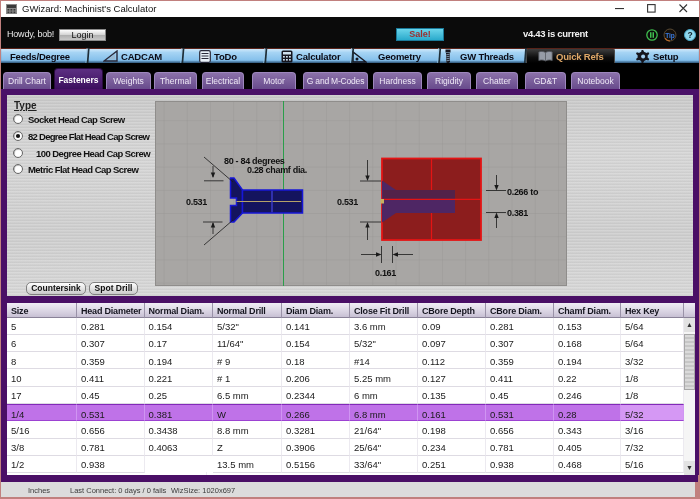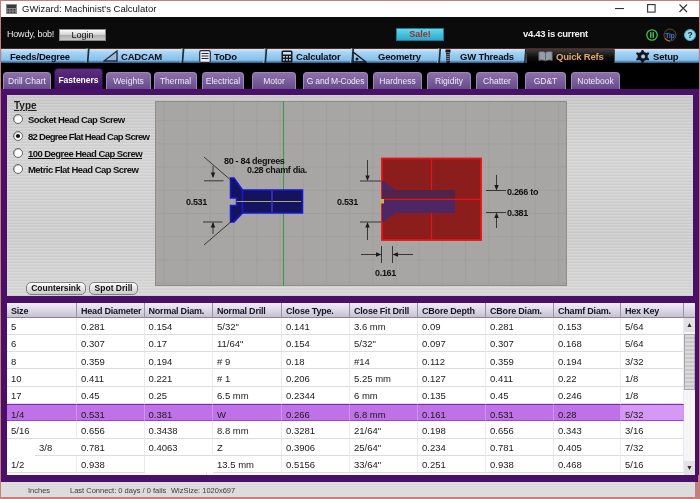--- a/index.html
+++ b/index.html
@@ -191,21 +191,21 @@
 <div class="abs" id="content"></div>
 <div class="abs" id="typelbl">Type</div>
 <div class="abs radio" style="left:13px; top:114px;"></div>
 <div class="abs rlbl" style="left:28px; top:114px;">Socket Head Cap Screw</div>
 <div class="abs radio" style="left:13px; top:131px;"></div>
 <svg class="abs" style="left:13px; top:131px;" width="10" height="10">
     <circle cx="5" cy="5" r="2.1" fill="#111"></circle>
   </svg>
 <div class="abs rlbl" style="left:28px; top:131px; letter-spacing:-0.72px;">82 Degree Flat Head Cap Screw</div>
 <div class="abs radio" style="left:13px; top:147.5px;"></div>
-<div class="abs rlbl" style="left:28px; top:147.5px;text-decoration:underline;">100 Degree Head Cap Screw</div>
+<div class="abs rlbl" style="left:36px; top:147.5px;">100 Degree Head Cap Screw</div>
 <div class="abs radio" style="left:13px; top:164px;"></div>
 <div class="abs rlbl" style="left:28px; top:164px;">Metric Flat Head Cap Screw</div>
 
 <svg class="abs" style="left:155px; top:101px;" width="412" height="185" viewBox="155 101 412 185">
   <defs>
     <pattern id="grid" width="23.2" height="23.2" patternUnits="userSpaceOnUse" x="141.3" y="98">
       <rect width="23.2" height="23.2" fill="#a8a6a4"></rect>
       <path d="M23.2 0 V23.2 H0" fill="none" stroke="#9a9896" stroke-width="1"></path>
     </pattern>
   </defs>
@@ -271,21 +271,21 @@
 <div class="abs gbtn" id="cbtn1">Countersink</div>
 <div class="abs gbtn" id="cbtn2">Spot Drill</div>
 
 <div class="abs" id="pband2"></div>
 <div class="abs" id="tablewrap"></div>
 <div id="tablecells">
     <div class="hcell" style="left:7px; width:70px;">Size</div>
     <div class="hcell" style="left:77px; width:67.5px;">Head Diameter</div>
     <div class="hcell" style="left:144.5px; width:68.5px;">Normal Diam.</div>
     <div class="hcell" style="left:213px; width:69px;">Normal Drill</div>
-    <div class="hcell" style="left:282px; width:68px;">Close Type.</div>
+    <div class="hcell" style="left:282px; width:68px;">Diam Diam.</div>
     <div class="hcell" style="left:350px; width:68px;">Close Fit Drill</div>
     <div class="hcell" style="left:418px; width:68px;">CBore Depth</div>
     <div class="hcell" style="left:486px; width:68px;">CBore Diam.</div>
     <div class="hcell" style="left:554px; width:67px;">Chamf Diam.</div>
     <div class="hcell" style="left:621px; width:63px;">Hex Key</div>
     <div class="cell" style="left:7px; top:317.5px; width:70px;">5</div>
     <div class="cell" style="left:77px; top:317.5px; width:67.5px;">0.281</div>
     <div class="cell" style="left:144.5px; top:317.5px; width:68.5px;">0.154</div>
     <div class="cell" style="left:213px; top:317.5px; width:69px;">5/32"</div>
     <div class="cell" style="left:282px; top:317.5px; width:68px;">0.141</div>
@@ -347,21 +347,21 @@
     <div class="cell" style="left:7px; top:421.3px; width:70px;">5/16</div>
     <div class="cell" style="left:77px; top:421.3px; width:67.5px;">0.656</div>
     <div class="cell" style="left:144.5px; top:421.3px; width:68.5px;">0.3438</div>
     <div class="cell" style="left:213px; top:421.3px; width:69px;">8.8 mm</div>
     <div class="cell" style="left:282px; top:421.3px; width:68px;">0.3281</div>
     <div class="cell" style="left:350px; top:421.3px; width:68px;">21/64"</div>
     <div class="cell" style="left:418px; top:421.3px; width:68px;">0.198</div>
     <div class="cell" style="left:486px; top:421.3px; width:68px;">0.656</div>
     <div class="cell" style="left:554px; top:421.3px; width:67px;">0.343</div>
     <div class="cell" style="left:621px; top:421.3px; width:63px;">3/16</div>
-    <div class="cell" style="left:7px; top:438.6px; width:70px;margin-left:28px;">3/8</div>
+    <div class="cell" style="left:7px; top:438.6px; width:70px;">3/8</div>
     <div class="cell" style="left:77px; top:438.6px; width:67.5px;">0.781</div>
     <div class="cell" style="left:144.5px; top:438.6px; width:68.5px;">0.4063</div>
     <div class="cell" style="left:213px; top:438.6px; width:69px;">Z</div>
     <div class="cell" style="left:282px; top:438.6px; width:68px;">0.3906</div>
     <div class="cell" style="left:350px; top:438.6px; width:68px;">25/64"</div>
     <div class="cell" style="left:418px; top:438.6px; width:68px;">0.234</div>
     <div class="cell" style="left:486px; top:438.6px; width:68px;">0.781</div>
     <div class="cell" style="left:554px; top:438.6px; width:67px;">0.405</div>
     <div class="cell" style="left:621px; top:438.6px; width:63px;">7/32</div>
     <div class="cell" style="left:7px; top:455.9px; width:70px;">1/2</div>

